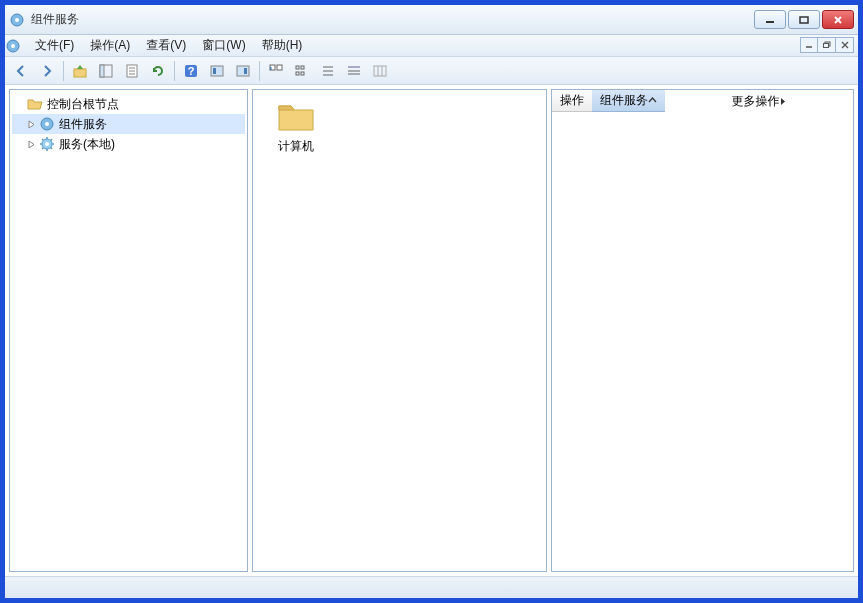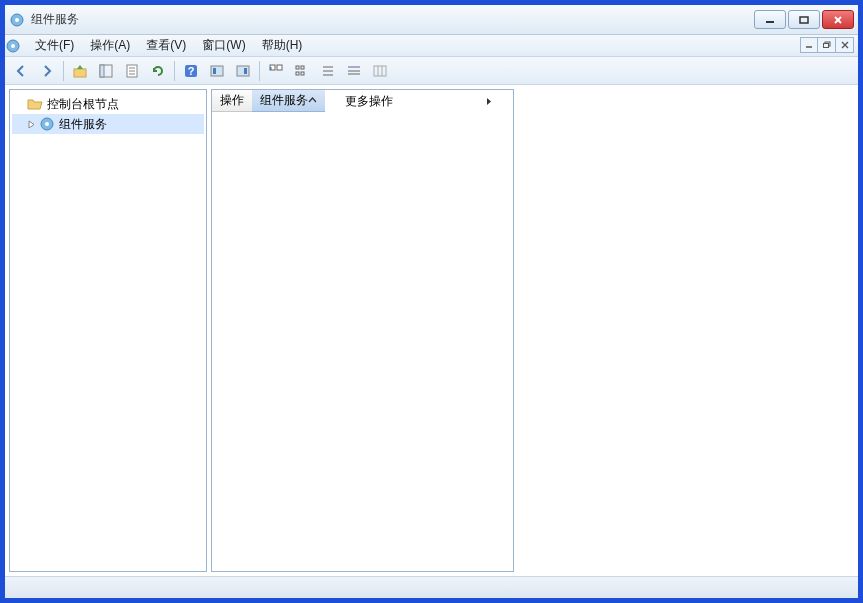--- a/index.html
+++ b/index.html
@@ -21,42 +21,42 @@
 .mdi-controls { position: absolute; right: 4px; top: 2px; display: flex; gap: 0; }
 .mdi-btn { width: 18px; height: 16px; border: 1px solid #9bb4cf; background: #eef4fb; display: flex; align-items: center; justify-content: center; cursor: pointer; }
 .mdi-btn + .mdi-btn { border-left: none; }
 
 .toolbar { height: 28px; background: linear-gradient(#f4f8fc,#e3edf7); display: flex; align-items: center; padding: 0 4px; border-bottom: 1px solid #c8d6e5; gap: 2px; }
 .tb-btn { width: 24px; height: 24px; display: flex; align-items: center; justify-content: center; border: 1px solid transparent; border-radius: 2px; cursor: pointer; }
 .tb-sep { width: 1px; height: 20px; background: #b6c8da; margin: 0 2px; }
 
 .client { flex: 1; display: flex; padding: 4px; gap: 4px; background: #fff; }
 .pane { border: 1px solid #9bb4cf; background: #fff; overflow: auto; }
-.tree-pane { width: 198px; }
+.tree-pane { width: 239px; }
 .content-pane { flex: 1; }
 .actions-pane { width: 303px; display: flex; flex-direction: row; }
 
 .tree { padding: 4px 2px; }
 .tree-node { display: flex; align-items: center; height: 20px; padding-left: 2px; cursor: pointer; }
 .tree-node.child { padding-left: 14px; }
 .tree-node.selected { background: #d6e8ff; }
 .expander { width: 11px; height: 11px; margin-right: 2px; display: flex; align-items: center; justify-content: center; }
 .expander svg { width: 9px; height: 9px; }
 .node-icon { width: 16px; height: 16px; margin-right: 4px; }
 .node-label { white-space: nowrap; }
 
 .content-items { display: flex; flex-wrap: wrap; padding: 8px; gap: 12px; }
 .content-item { width: 70px; display: flex; flex-direction: column; align-items: center; cursor: pointer; }
 .content-item .item-icon { width: 40px; height: 36px; margin-bottom: 4px; }
 .content-item .item-label { text-align: center; }
 
 .actions-header { height: 22px; background: linear-gradient(#fdfdfd,#ececec); border-bottom: 1px solid #c8c8c8; display: flex; align-items: center; padding: 0 8px; font-weight: normal; }
 .actions-section { height: 22px; background: linear-gradient(#d9e7f8,#bcd4ef); border-bottom: 1px solid #99b5d6; display: flex; align-items: center; padding: 0 8px; justify-content: space-between; }
 .actions-body { flex: 1; }
-.action-row { height: 22px; display: flex; align-items: center; padding: 0 20px; justify-content: space-between; cursor: pointer; }
+.action-row { height: 22px; display: flex; align-items: center; padding: 0 20px; justify-content: center; cursor: pointer; }
 
 .statusbar { height: 22px; background: linear-gradient(#eef3f9,#dde8f3); border-top: 1px solid #c8d6e5; }
 
 
 .folder-fill { fill: #f3d17a; stroke: #caa642; }
 .svc-fill { fill: #7fb9e6; stroke: #4a87b8; }
 .gear-fill { fill: #9bd1f0; stroke: #5a9bc9; }
 .event-fill { fill: #d9b97a; stroke: #a8884a; }
 </style>
 </head>
@@ -233,23 +233,47 @@
               <svg viewBox="0 0 9 9">
                 <path d="M2 1 L7 4.5 L2 8 Z" fill="#fff" stroke="#888"></path>
               </svg>
             </span>
           <svg class="node-icon" viewBox="0 0 16 16">
               <circle cx="8" cy="8" r="6" class="svc-fill"></circle>
               <circle cx="8" cy="8" r="2" fill="#fff"></circle>
             </svg>
           <span class="node-label">组件服务</span>
         </div>
-      </div>
-    </div>
-
+        <div class="tree-node child">
+          <span class="expander">
+              <svg viewBox="0 0 9 9">
+                <path d="M2 1 L7 4.5 L2 8 Z" fill="#fff" stroke="#888"></path>
+              </svg>
+            </span>
+          <svg class="node-icon" viewBox="0 0 16 16">
+              <circle cx="8" cy="8" r="5" class="gear-fill"></circle>
+              <circle cx="8" cy="8" r="2" fill="#fff"></circle>
+              <path d="M8 1 L8 3 M8 13 L8 15 M1 8 L3 8 M13 8 L15 8 M3 3 L4.5 4.5 M11.5 11.5 L13 13 M13 3 L11.5 4.5 M4.5 11.5 L3 13" stroke="#5a9bc9" stroke-width="1.5"></path>
+            </svg>
+          <span class="node-label">服务(本地)</span>
+        </div>
+      </div>
+    </div>
+
+    <div class="pane content-pane">
+      <div class="content-items">
+        <div class="content-item">
+          <svg class="item-icon" viewBox="0 0 40 36">
+              <path d="M3 8 L15 8 L18 12 L37 12 L37 32 L3 32 Z" class="folder-fill"></path>
+              <path d="M3 8 L15 8 L18 12 L3 12 Z" fill="#e6be62" stroke="#caa642"></path>
+            </svg>
+          <div class="item-label">计算机</div>
+        </div>
+      </div>
+    </div>
 
     <div class="pane actions-pane">
       <div class="actions-header">操作</div>
       <div class="actions-section">
         <span>组件服务</span>
         <svg width="9" height="9" viewBox="0 0 9 9">
             <path d="M1 6 L4.5 2 L8 6" fill="none" stroke="#333" stroke-width="1.2"></path>
           </svg>
       </div>
       <div class="actions-body">

